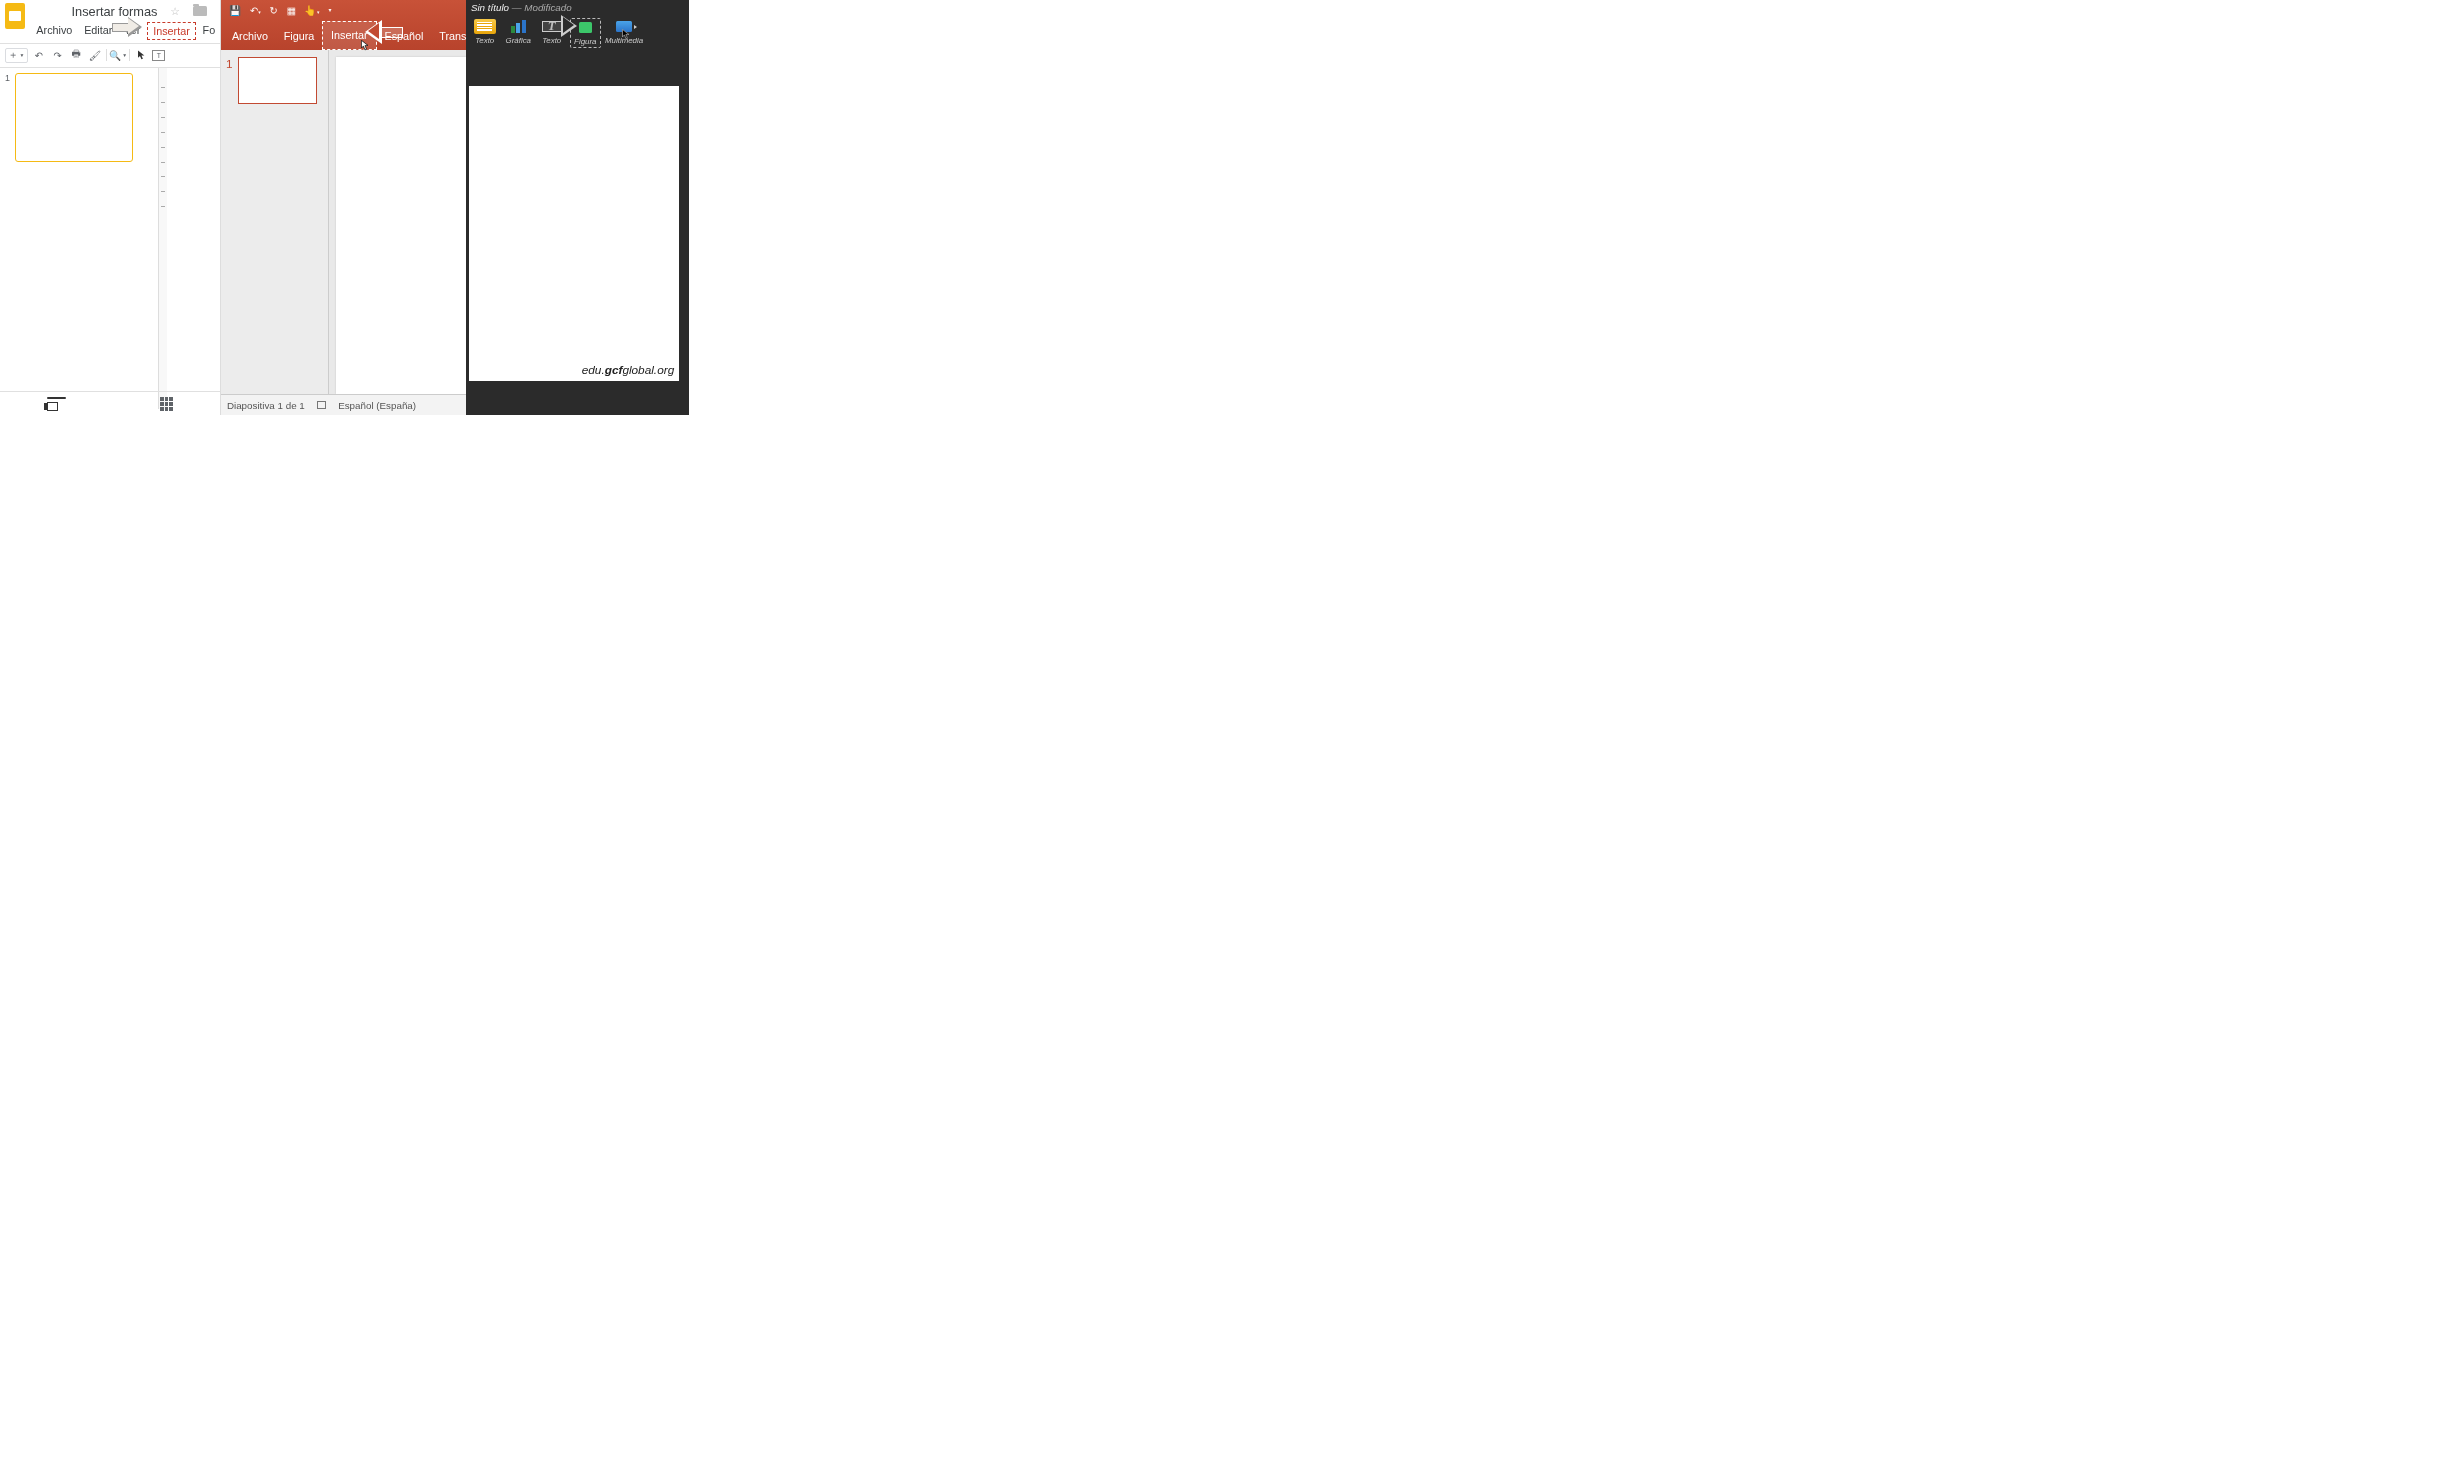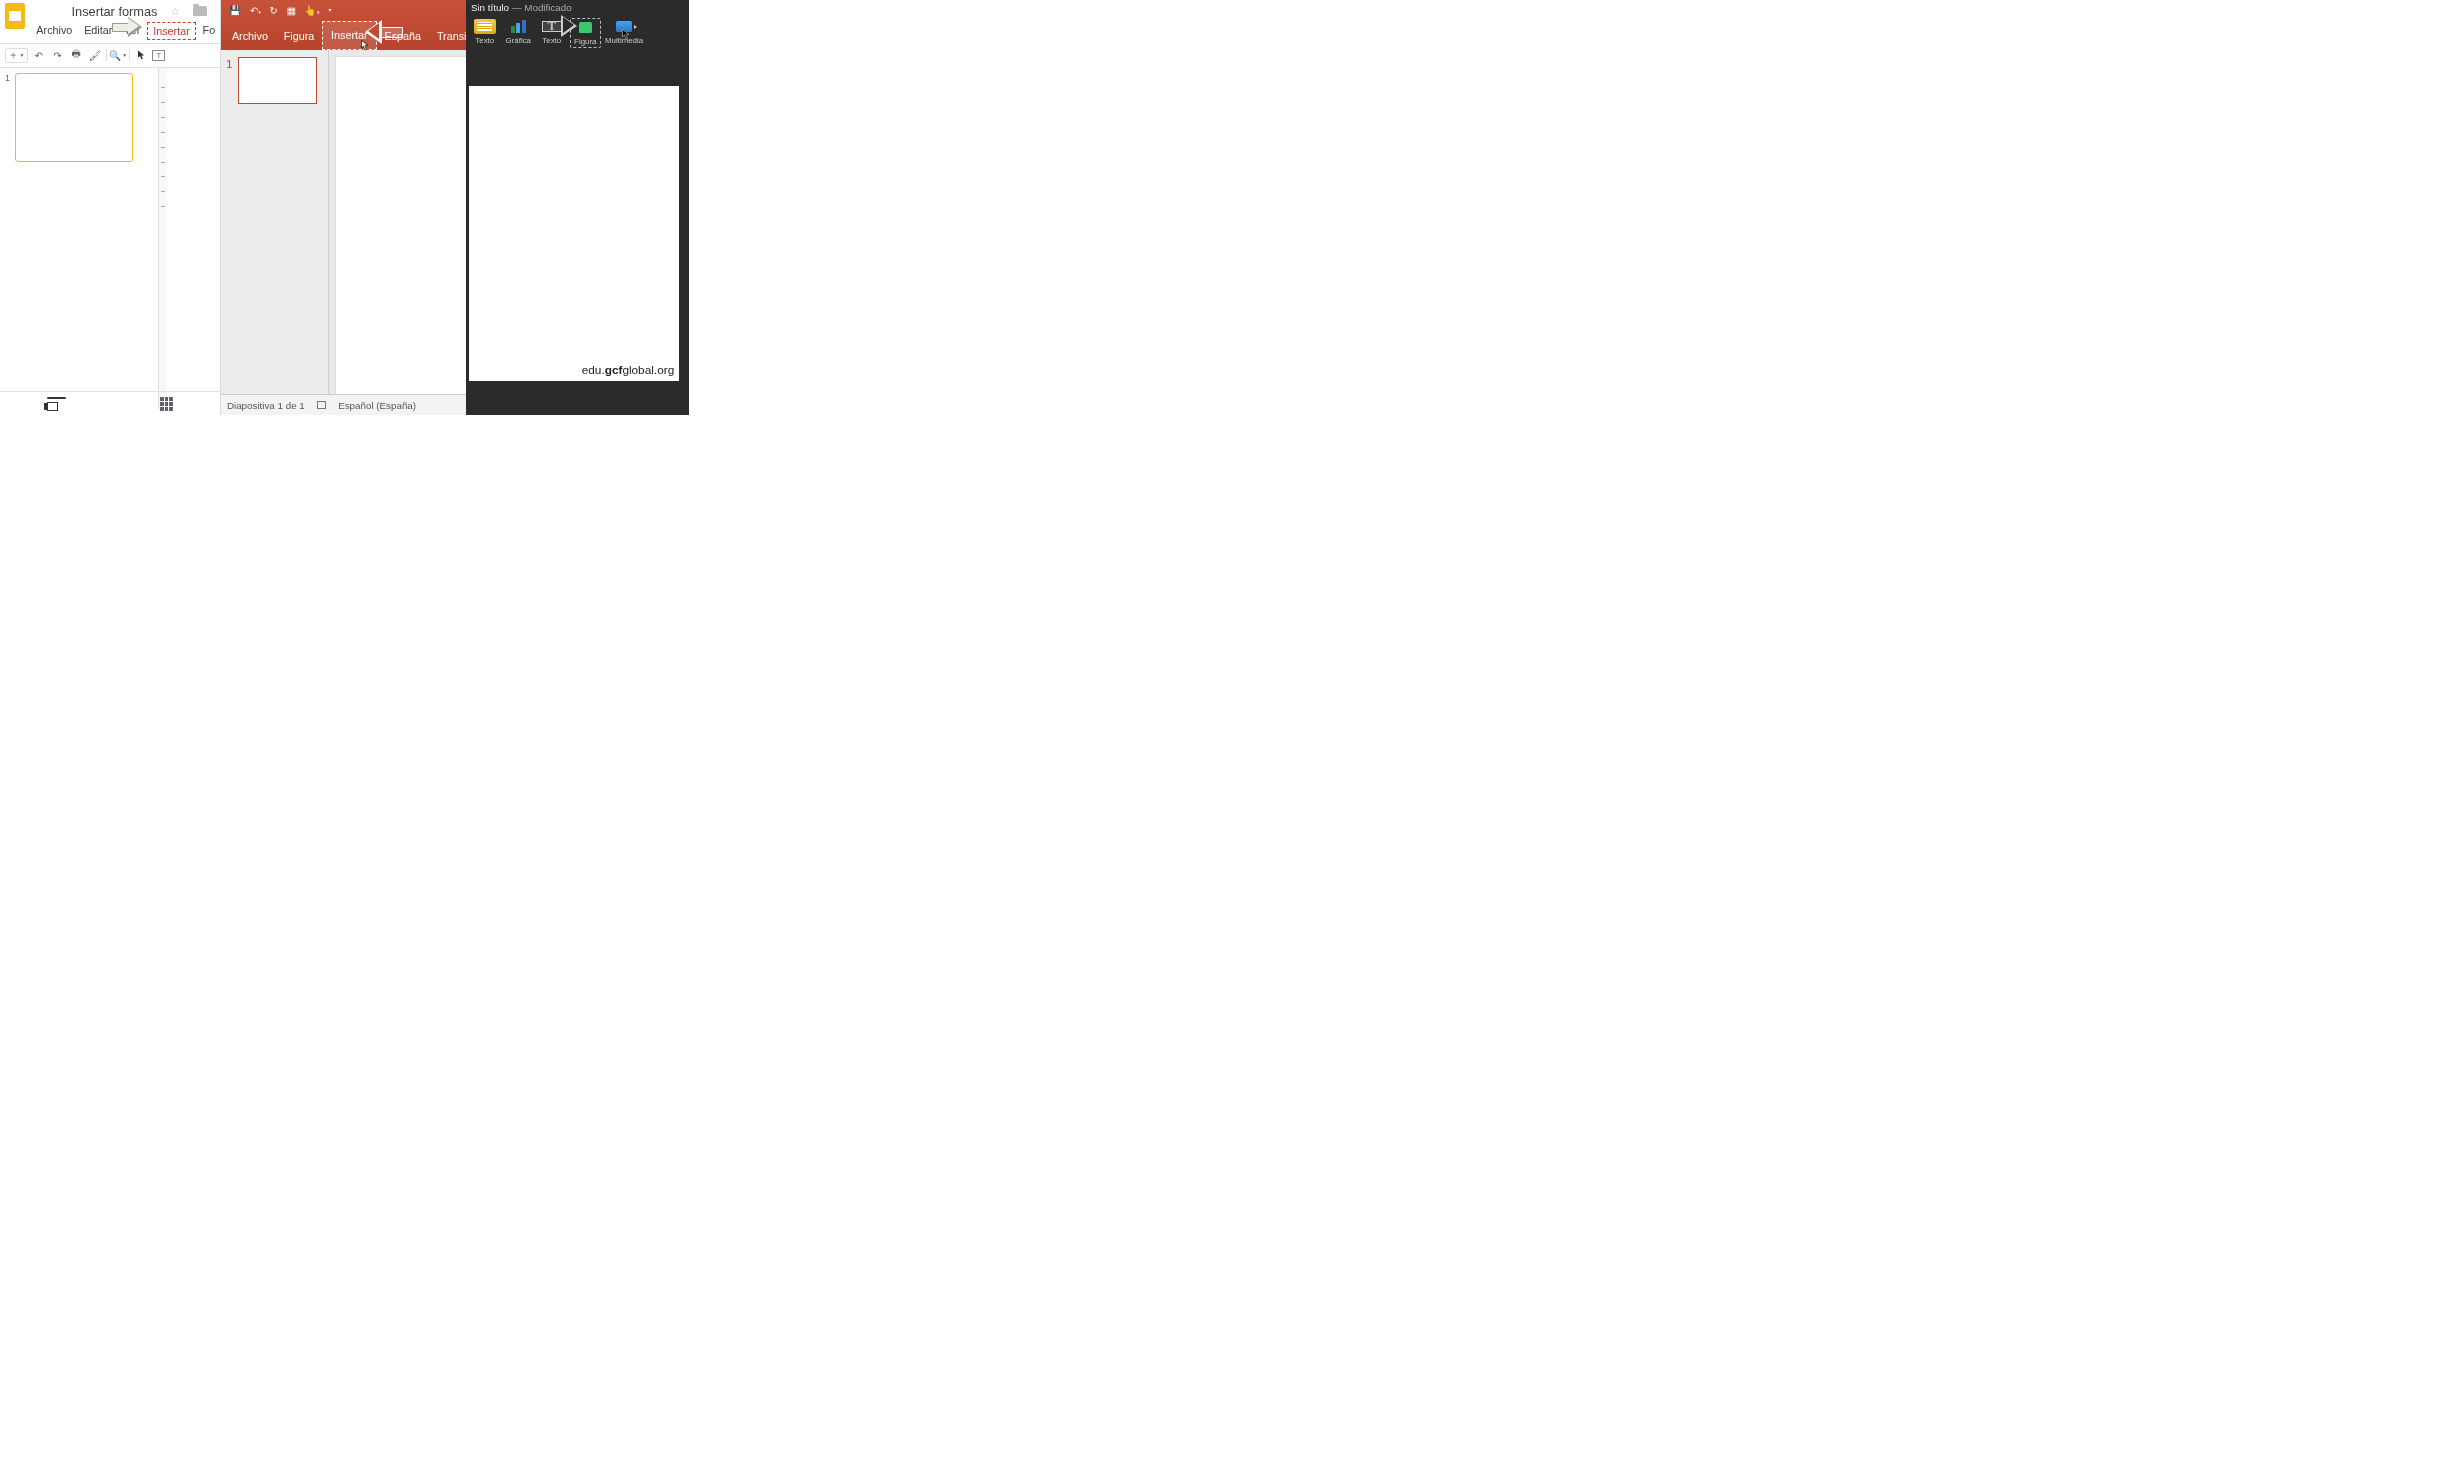--- a/index.html
+++ b/index.html
@@ -70,21 +70,21 @@
   .book-icon{width:9.8px;height:7.9px;border:0.5px solid #777;position:relative;}
   
   .arrow2 { left:360px; top:19.7px; transform:scaleX(-1);} 
   .arrow2 .arrow-body{border-color:#fff;background:rgba(255,255,255,.2);}
   .arrow2 .arrow-head{border-left-color:#fff;}
   .arrow2 .arrow-head::after{border-left-color:#c24a32;}
   .cursor{position:absolute; width:7.9px; height:10.8px;}
   .cursor svg{filter:drop-shadow(0 0 0.5px #000);}
   
   
-  .keynote { width:224px; height:100%; background:#2b2b2b; position:relative; overflow:hidden;}
+  .keynote { width:224px; height:100%; background:#2b2b2b; position:relative; overflow:hidden;font-style:italic;}
   .kn-title{ color:#aaa; font-size:9.8px; padding:2px 4.9px; }
   .kn-title .t1{color:#eee;}
   .kn-toolbar{ display:flex; gap:2px; padding:3px 3px 3.9px; align-items:flex-start; }
   .kn-item{ display:flex; flex-direction:column; align-items:center; gap:2px; padding:1px 2px; min-width:31.5px;}
   .kn-item.highlighted{ border:1px dashed #bbb; border-radius:2px;}
   .kn-label{ color:#ccc; font-size:7.9px;}
   .kn-icon{ width:21.7px; height:14.8px; border-radius:2px; display:flex; align-items:center; justify-content:center;}
   .ic-tabla{ background:linear-gradient(#f7c948,#e8a50b);}
   .ic-tabla::after{content:"";width:14.8px;height:9.8px;background:repeating-linear-gradient(#fff,#fff 1.5px,#e8a50b 1.5px,#e8a50b 2.5px),repeating-linear-gradient(90deg,#fff,#fff 3.9px,#e8a50b 3.9px,#e8a50b 4.9px);}
   .ic-graf{ display:flex; align-items:flex-end; gap:1.5px; height:12.8px;}
@@ -201,21 +201,21 @@
       <div class="qat-btn">↶<span style="font-size:4.9px;">▾</span></div>
       <div class="qat-btn">↻</div>
       <div class="qat-btn">▦</div>
       <div class="qat-btn">👆<span style="font-size:4.9px;">▾</span></div>
       <div class="qat-btn" style="font-size:5.9px;">▾</div>
     </div>
     <div class="ppt-tabs">
       <div class="ppt-tab">Archivo</div>
       <div class="ppt-tab">Figura</div>
       <div class="ppt-tab active">Insertar</div>
-      <div class="ppt-tab">España</div>
+      <div class="ppt-tab">Español</div>
       <div class="ppt-tab">Transicion</div>
     </div>
   </div>
 
   <div class="ppt-body">
     <div class="ppt-thumbs">
       <div class="ppt-thumb-row">
         <div class="ppt-num">1</div>
         <div class="ppt-thumb"></div>
       </div>

